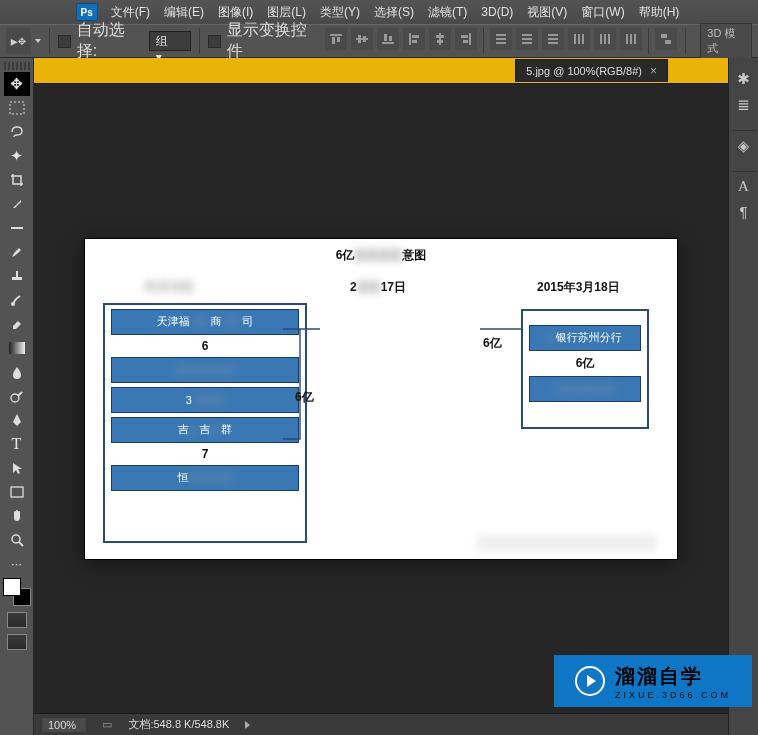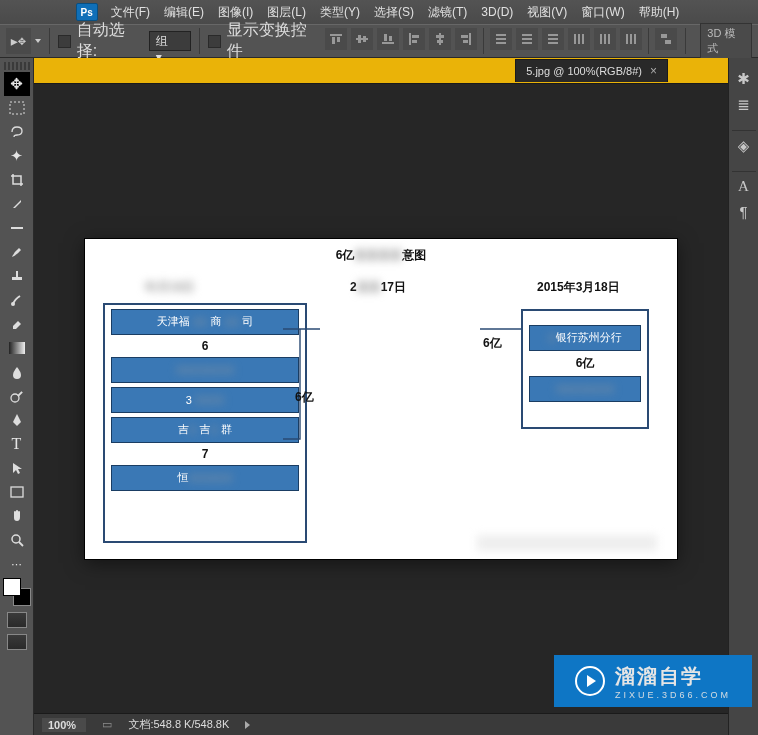--- a/index.html
+++ b/index.html
@@ -45,31 +45,31 @@
 .blur { filter: blur(4px); -webkit-filter: blur(4px); color:#999; white-space:nowrap;}
 .date-label { position:absolute; top:40px; font-weight:bold; font-size:12px;}
 .big-box { position:absolute; border:2px solid #2a4a73;}
 .dash-box { position:absolute; border:1px dashed #2a4a73;}
 .small-box { background:#3a78b5; border:1px solid #1a3d63; height:26px; display:flex;align-items:center;justify-content:center; color:#fff; font-size:11px; margin:4px 6px;}
 .amount { position:absolute; font-weight:bold; font-size:12px;}
 .red { color:#c42020;}
 
 
 .statusbar { height: 22px; background: #3a3a3a; border-top:1px solid #1a1a1a; display: flex; align-items: center; padding: 0 8px; gap: 16px; color: #ddd; font-size: 11px; }
-.zoom-box { background:#4a4a4a; padding:1px 6px; min-width:44px; text-align:left;font-weight:bold;}
+.zoom-box { background:#4a4a4a; padding:1px 6px; min-width:44px; text-align:left;}
 .visible-arrow { width:0;height:0;border-top:4px solid transparent;border-bottom:4px solid transparent;border-left:5px solid #aaa;}
 
 
 .right-panels { width: 30px; background: #454545; border-left: 1px solid #222; display:flex; flex-direction:column; align-items:center; padding-top:6px; gap:10px;}
 .right-panels .grp { width:24px; display:flex; flex-direction:column; align-items:center; gap:8px; padding:6px 0; border-top:1px solid #333;}
 .right-panels .grp:first-child{border-top:none;}
 .pi { color:#c8c8c8; font-size:15px;}
 
 
-.watermark { position: absolute; right: 6px; bottom: 28px; width: 198px; height: 52px; background: #0e76c5; color: #e5e5e5; display: flex; align-items: center; justify-content: center; gap: 10px; z-index:50;}
+.watermark { position: absolute; right: 6px; bottom: 28px; width: 198px; height: 52px; background: #0e76c5; color: #000000; display: flex; align-items: center; justify-content: center; gap: 10px; z-index:50;}
 .wm-play { width: 30px; height: 30px; border: 2px solid #fff; border-radius: 50%; display:flex;align-items:center;justify-content:center;}
 .wm-play::after { content:''; width:0;height:0;border-top:6px solid transparent;border-bottom:6px solid transparent;border-left:9px solid #fff; margin-left:3px;}
 .wm-text .main-t { font-size: 20px; font-weight: bold; letter-spacing:2px;}
 .wm-text .url { font-size: 9px; letter-spacing: 3px; opacity:.9;}
 </style>
 </head>
 <body>
 
 <div class="menubar">
   <div class="ps-logo">Ps</div>

